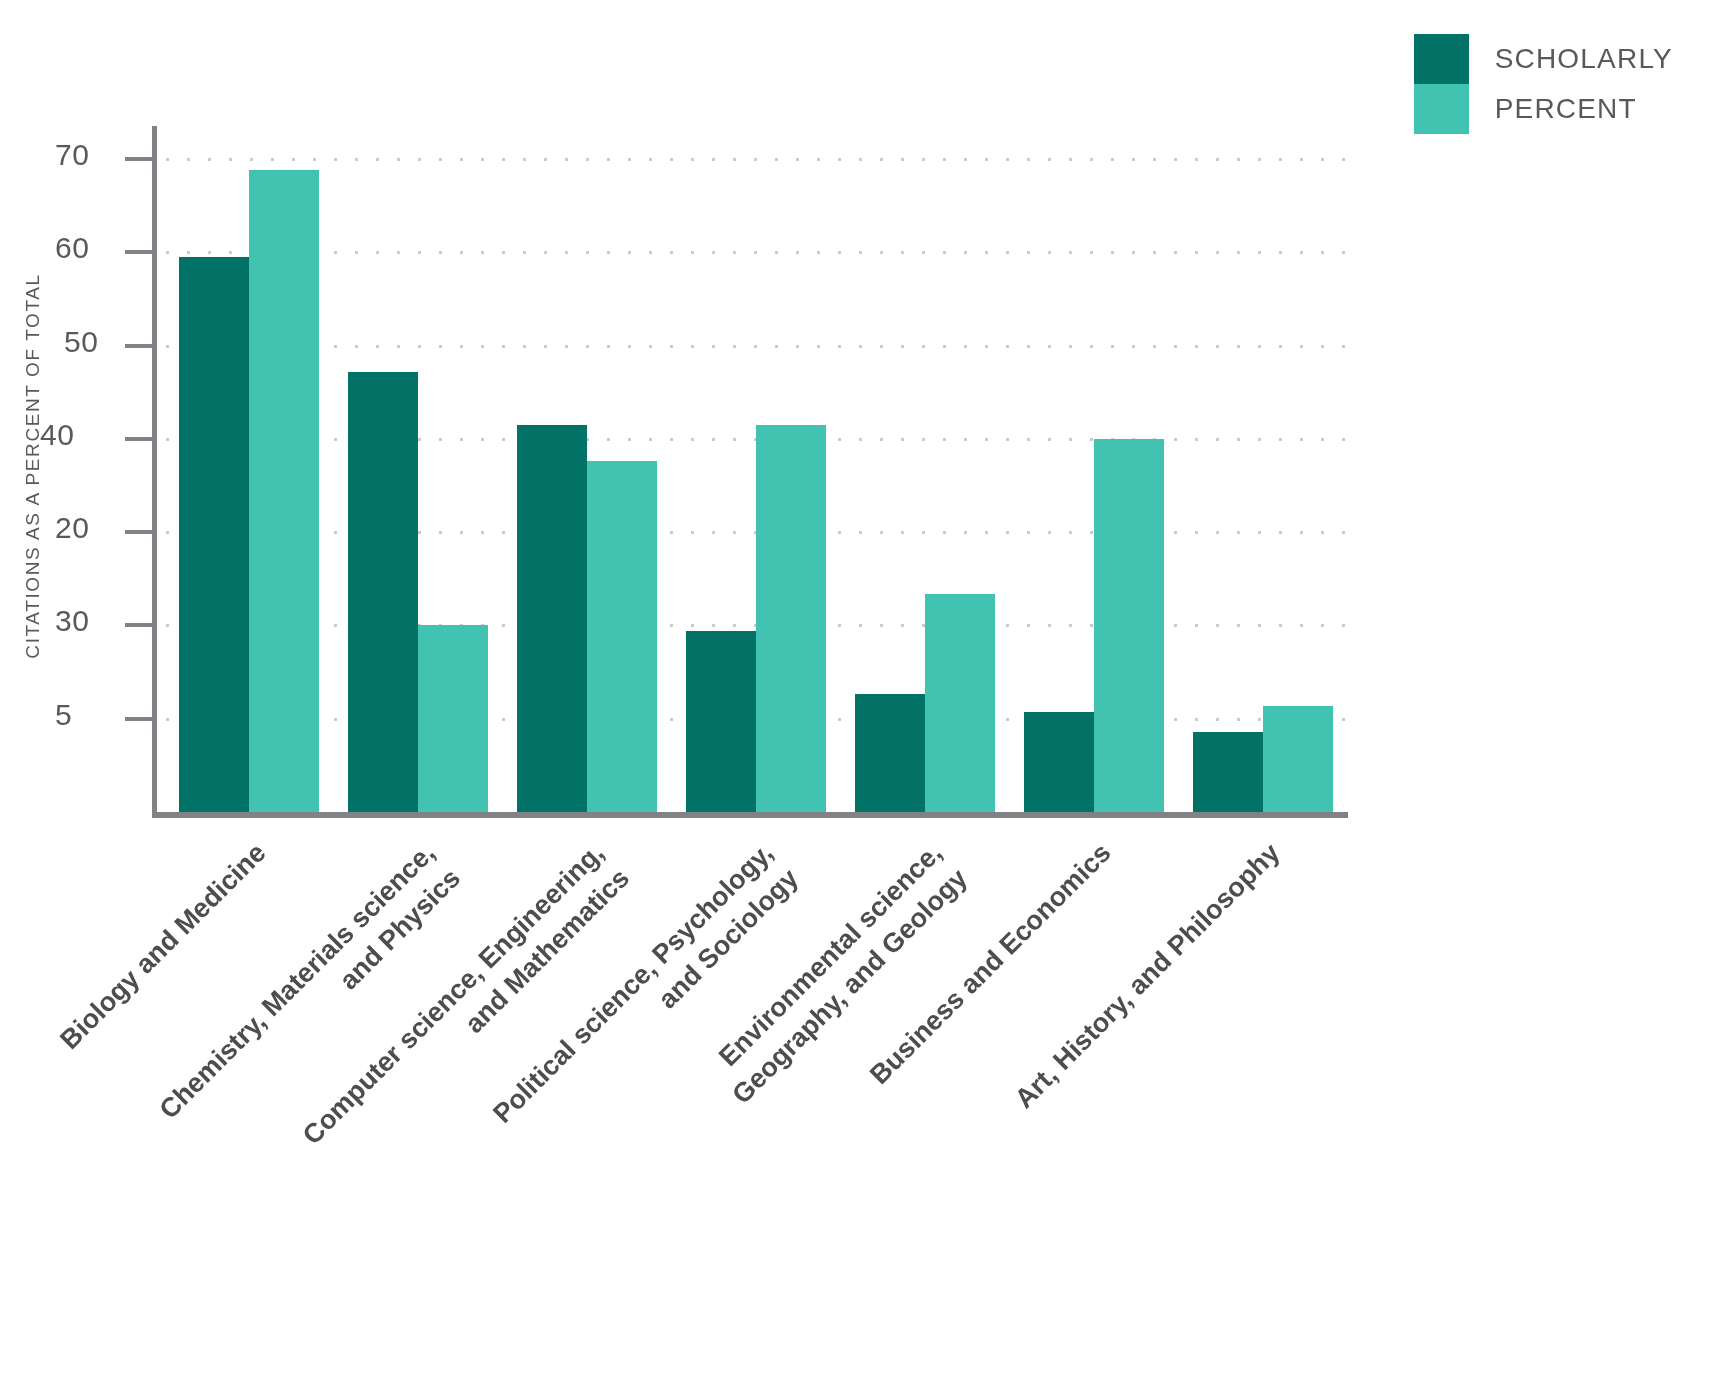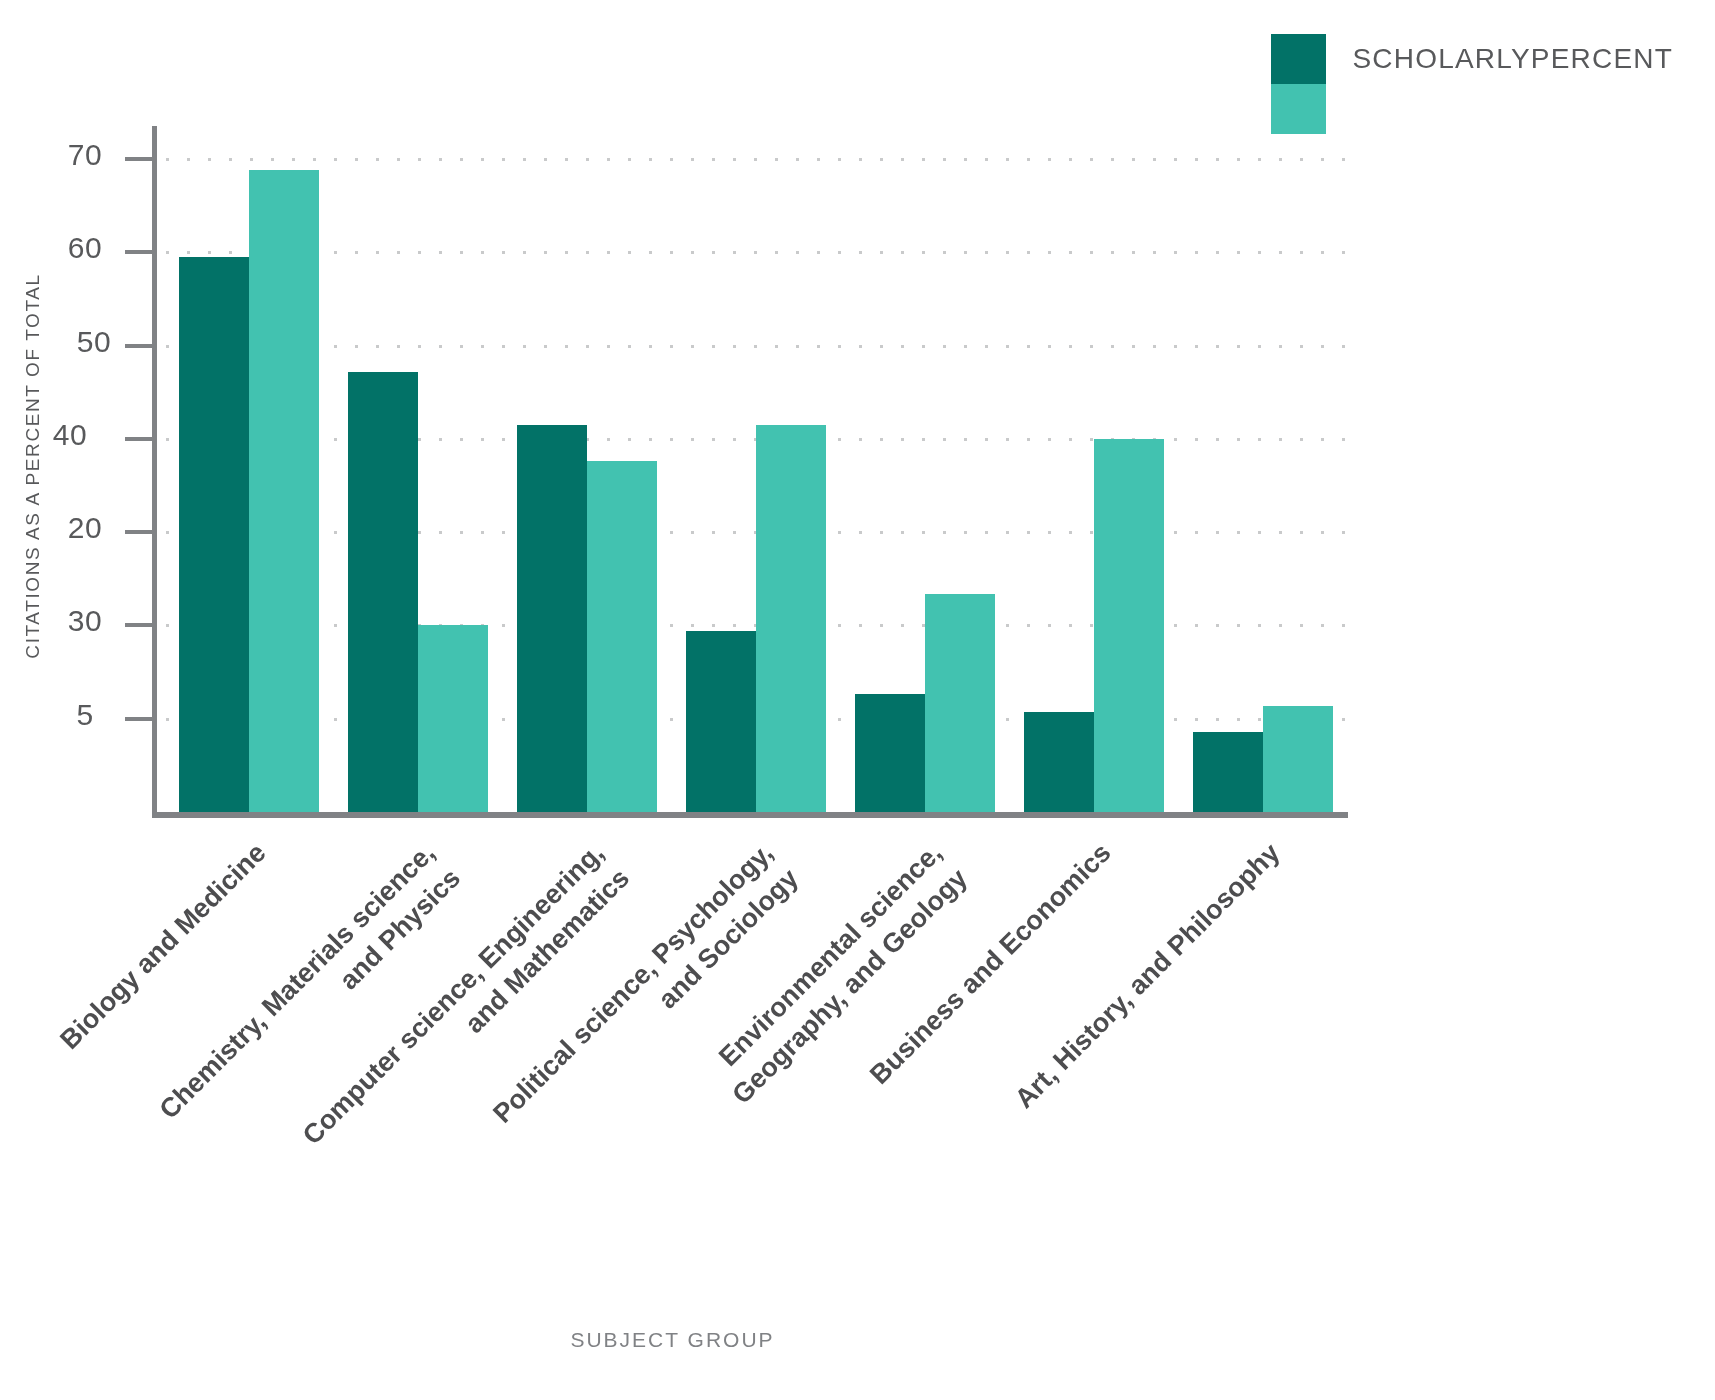--- a/index.html
+++ b/index.html
@@ -28,20 +28,21 @@
     display: flex;
     flex-direction: column;
     margin-right: 26px;
   }
   .legend-swatch {
     width: 55px;
     height: 50px;
   }
   #legend-labels {
     display: flex;
+    flex-direction: column;
   }
   .legend-label {
     height: 50px;
     line-height: 50px;
     font-size: 28px;
     letter-spacing: 1.2px;
     color: #58595b;
     white-space: nowrap;
   }
 
@@ -99,21 +100,21 @@
     position: absolute;
     left: 125px;
     width: 28px;
     height: 4px;
     background: #808285;
   }
   .y-tick-label {
     position: absolute;
     right: 1600px;
     width: 60px;
-    text-align: center;
+    text-align: left;
     font-size: 30px;
     color: #58595b;
     letter-spacing: 0.5px;
   }
 
   #y-axis-title {
     position: absolute;
     left: -247px;
     top: 455px;
     width: 560px;
@@ -247,14 +248,13 @@
       <div class="cat-label" style="left: -482px; width: 900px;"><span>Chemistry, Materials science,</span><span class="l2">and Physics</span></div>
       <div class="cat-label" style="left: -313px; width: 900px;"><span>Computer science, Engineering,</span><span class="l2">and Mathematics</span></div>
       <div class="cat-label" style="left: -144px; width: 900px;"><span>Political science, Psychology,</span><span class="l2">and Sociology</span></div>
       <div class="cat-label" style="left: 25px; width: 900px;"><span>Environmental science,</span><span class="l2">Geography, and Geology</span></div>
       <div class="cat-label" style="left: 194px; width: 900px;"><span>Business and Economics</span></div>
       <div class="cat-label" style="left: 363px; width: 900px;"><span>Art, History, and Philosophy</span></div>
     </div>
 
   <div id="y-axis-title">CITATIONS AS A PERCENT OF TOTAL</div>
 
-  <div id="x-axis-title">SUBJECT GROUP</div>
 </div>
 
 </body></html>

